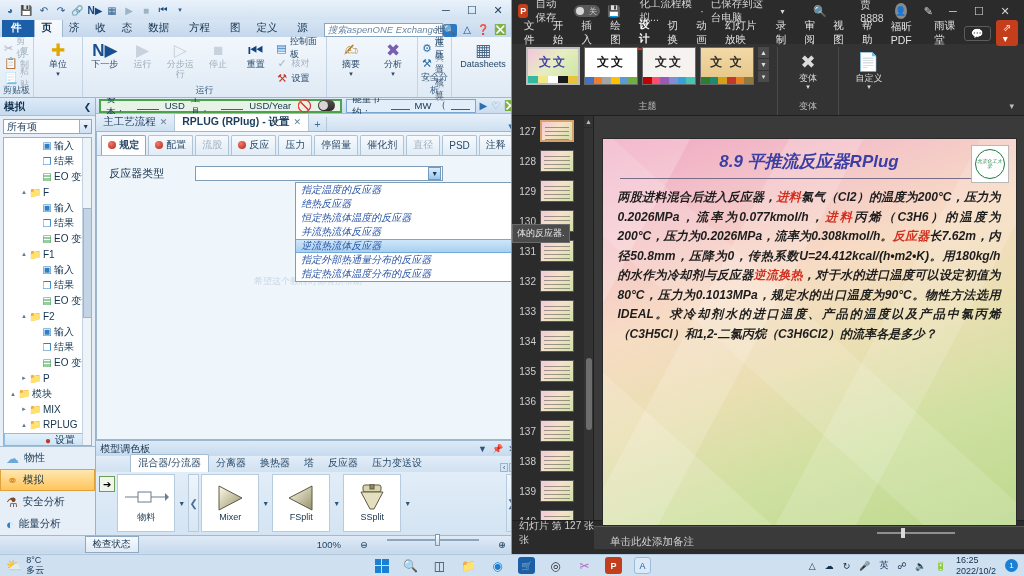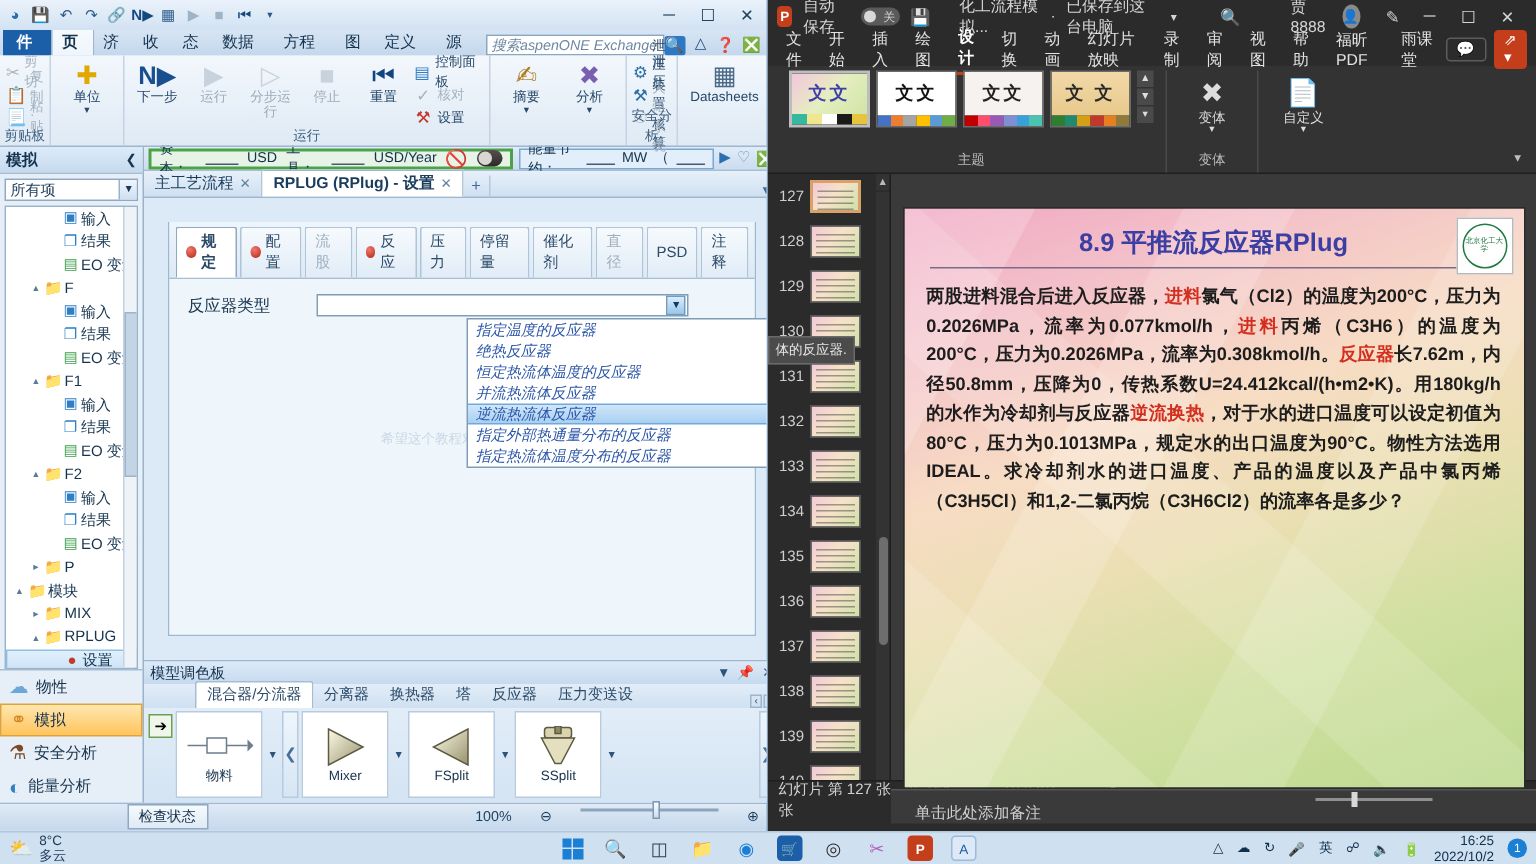--- a/index.html
+++ b/index.html
@@ -94,21 +94,21 @@
   .ap-right { flex:1; display:flex; flex-direction:column; background:#dce9f6; }
   .docbar { height:18px; display:flex; align-items:flex-end;
     background:linear-gradient(#e7f0fa,#cfe0f1); border-bottom:1px solid #9eb7cd; }
   .dtab { padding:1px 7px 2px; font-size:10.5px; color:#1b3d5c;
     border-right:1px solid #b4c8da; display:flex; align-items:center; gap:4px; }
   .dtab.active { background:#fff; font-weight:bold; border-top:1px solid #9eb7cd;text-align:right; }
   .dtab .x { font-size:9px; color:#63809b; }
   .dtab.plus { font-size:11px; color:#3c6d9c; padding:1px 5px; }
   .docbar .caret { margin-left:auto; padding-right:5px; font-size:8px; color:#3c6d9c; }
 
-  .formpane { flex:1; background:#fff; margin:16px; position:relative;
+  .formpane { flex:1; background:#fff; margin:0; position:relative;
     border:1px solid #9eb7cd; border-top:none; display:flex; flex-direction:column; }
   .ftabs { display:flex; gap:2px; padding:3px 4px 0;
     background:linear-gradient(#eef5fc,#dce9f6); border-bottom:1px solid #a7bed3; }
   .ftab { display:flex; align-items:center; gap:3px; padding:2px 6px 3px;
     font-size:10px; color:#2b4a68; background:linear-gradient(#f6fafd,#e1ecf7);
     border:1px solid #b0c4d7; border-bottom:none; border-radius:2px 2px 0 0; }
   .ftab.active { background:#fff; font-weight:bold; border-color:#8fa9c3; }
   .ftab.dim { color:#a0b0be; }
   .dotred { width:8px; height:8px; border-radius:50%;
     background:radial-gradient(circle at 35% 30%, #f07a6a, #b4251a); display:inline-block; }
@@ -244,21 +244,21 @@
 
   .pp-stage { flex:1; display:flex; flex-direction:column; position:relative;
     background:#3a3a3a; }
   .slide-area { flex:1; display:flex; align-items:flex-start;
     justify-content:center; padding-top:22px; }
   .slide { width:415px; height:388px; position:relative; overflow:hidden;
     background:
       linear-gradient(118deg, rgba(255,255,255,.20) 0 14%, rgba(255,255,255,0) 14.2% 30%, rgba(255,255,255,.17) 30.2% 42%, rgba(255,255,255,0) 42.2% 61%, rgba(255,255,255,.14) 61.2% 74%, rgba(255,255,255,0) 74.2%),
       linear-gradient(42deg, rgba(255,255,255,.15) 0 20%, rgba(255,255,255,0) 20.2% 38%, rgba(255,255,255,.13) 38.2% 52%, rgba(255,255,255,0) 52.2%),
       linear-gradient(160deg,#f0a7c3 0%, #f3bfc9 16%, #f7dcc4 38%, #eadfb2 56%, #cfe0a0 76%, #bcd98f 100%);
-    border:1px solid #2a2a2a; }
+    border:1px solid #2a2a2a;font-style:italic; }
   .slide-title { text-align:center; color:#3b3fa3; font-weight:bold; font-size:17px;
     margin:11px 0 5px; font-family:"Liberation Sans","DejaVu Sans",sans-serif; }
   .slide-hr { height:1px; background:#7a6c86; margin:0 17px 9px; }
   .slide-body { padding:0 15px; font-size:12.1px; line-height:1.62;
     font-weight:bold; color:#1d1d1d; text-align:justify; }
   .slide-body .hl { color:#d32f20; }
   .slide-logo { position:absolute; right:7px; top:6px; width:38px; height:38px;
     background:#fff; border:1px solid #b9b9b9; display:flex; align-items:center;
     justify-content:center; }
   .logo-seal { width:30px; height:30px; border-radius:50%; border:1.6px solid #1f7a43;
@@ -285,21 +285,21 @@
   .tb-center { position:absolute; left:50%; transform:translateX(-50%);
     display:flex; align-items:center; gap:12px; }
   .tb-ic { width:17px; height:17px; display:flex; align-items:center;
     justify-content:center; font-size:12px; color:#1b5fa8; }
   .tb-ic.box { border-radius:3px; }
   .winlogo { width:14px; height:14px; display:grid; grid-template-columns:1fr 1fr;
     grid-template-rows:1fr 1fr; gap:1.5px; }
   .winlogo i { background:#1b7fd4; }
   .tb-right { margin-left:auto; display:flex; align-items:center; gap:9px;
     font-size:9px; color:#11304c; }
-  .clock { text-align:right; line-height:1.12; font-size:9px; }
+  .clock { line-height:1.12; font-size:9px; }
   .badge-blue { width:13px; height:13px; border-radius:50%; background:#1b7fd4;
     color:#fff; font-size:8px; display:flex; align-items:center; justify-content:center; }
 </style>
 </head>
 <body>
 
 <div class="screen">
 
   <div class="aspen">
 

